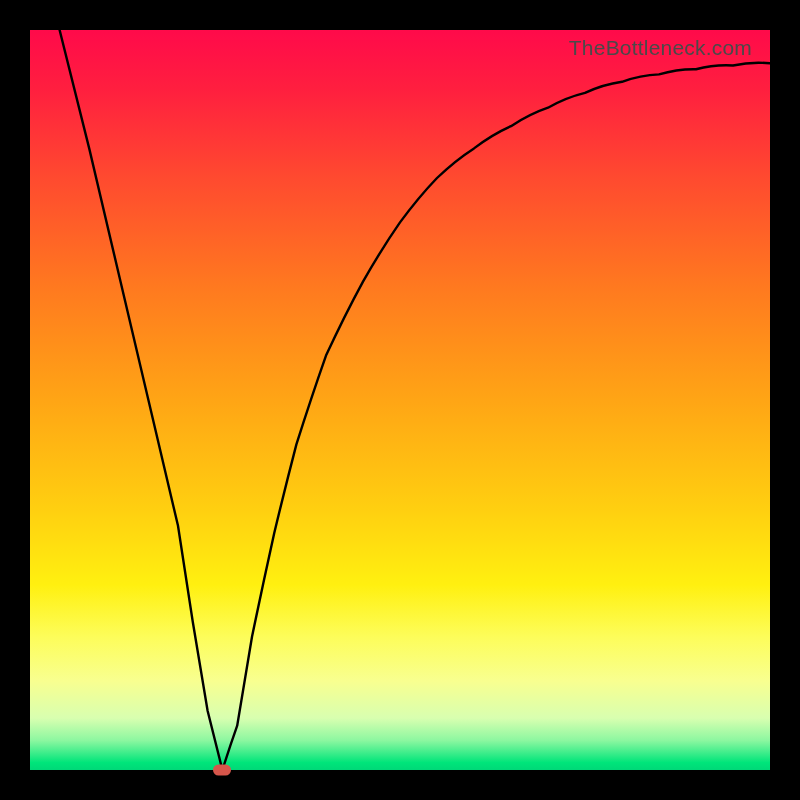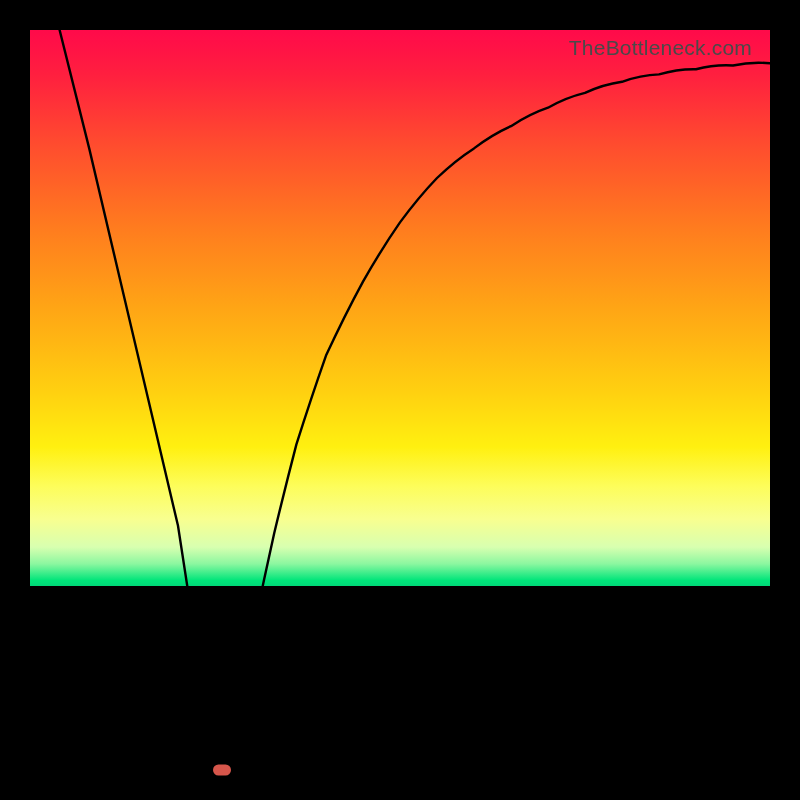--- a/index.html
+++ b/index.html
@@ -15,21 +15,21 @@
     position: relative;
     width: 800px;
     height: 800px;
     background: #000;
   }
   .plot {
     position: absolute;
     left: 30px;
     top: 30px;
     width: 740px;
-    height: 556px;
+    height: 740px;
     background: linear-gradient(to bottom,
       #ff0a4a 0%,
       #ff1f3f 8%,
       #ff4a2f 20%,
       #ff7a1f 35%,
       #ffa515 50%,
       #ffd010 65%,
       #fff010 75%,
       #fdfd5a 82%,
       #f8ff90 88%,

